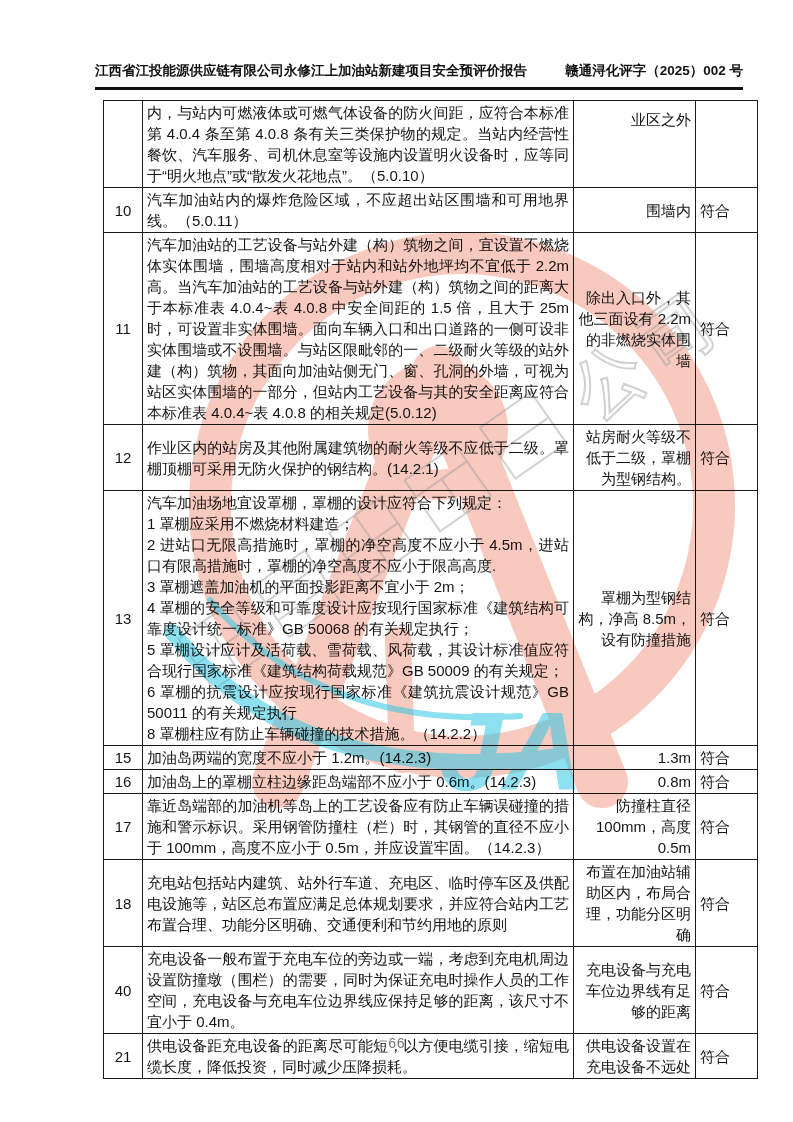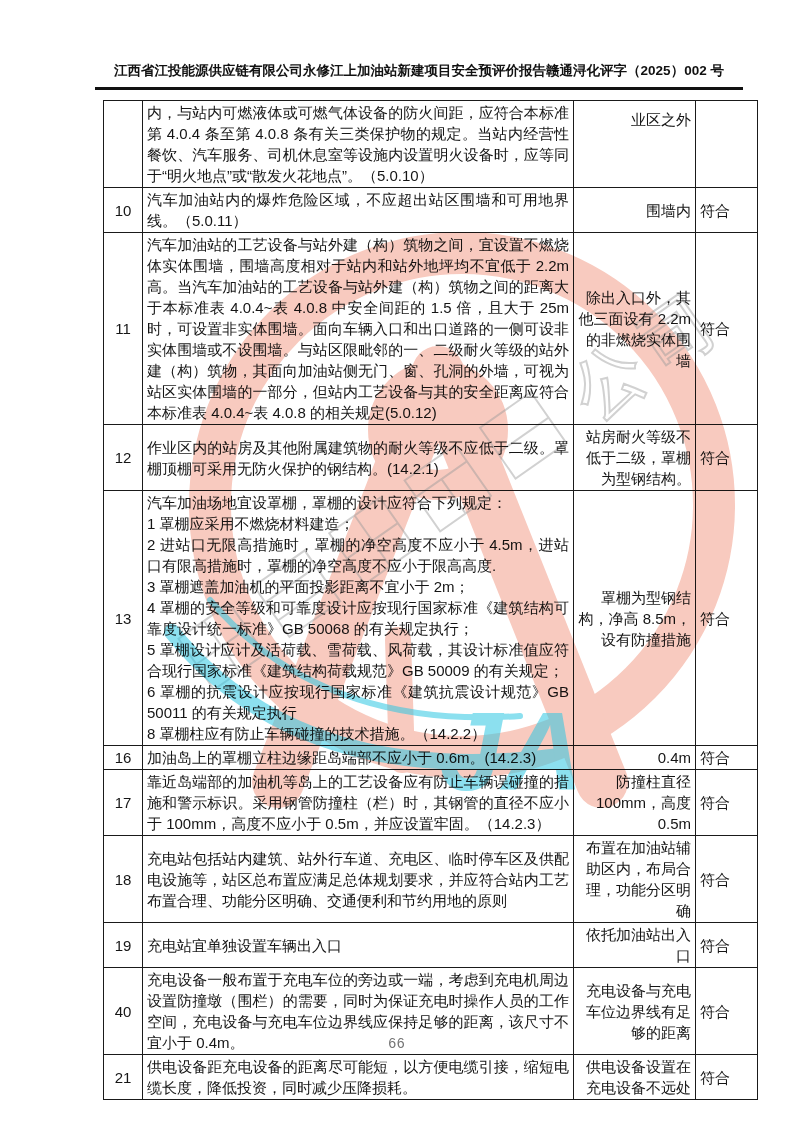--- a/index.html
+++ b/index.html
@@ -7,21 +7,21 @@
     position:relative;
     width:793px;height:1122px;
     background:#ffffff;
     overflow:hidden;
     font-family:"Liberation Sans","DejaVu Sans",sans-serif;
     color:#1a1a1a;
   }
   
   .header{
     position:absolute;left:95px;top:62px;width:648px;
-    display:flex;justify-content:center;align-items:flex-end;
+    display:flex;justify-content:space-between;align-items:flex-end;
     font-size:13.5px;font-weight:bold;color:#111;
     padding-bottom:7px;border-bottom:3px solid #111;
   }
   .header .h-left{max-width:485px;}
   .header .h-right{white-space:nowrap;}
   
   table.compliance{
     position:absolute;left:103px;top:100px;width:639px;
     border-collapse:collapse;table-layout:fixed;
     font-size:15px;color:#151515;
@@ -92,41 +92,41 @@
 2 进站口无限高措施时，罩棚的净空高度不应小于 4.5m，进站口有限高措施时，罩棚的净空高度不应小于限高高度.
 3 罩棚遮盖加油机的平面投影距离不宜小于 2m；
 4 罩棚的安全等级和可靠度设计应按现行国家标准《建筑结构可靠度设计统一标准》GB 50068 的有关规定执行；
 5 罩棚设计应计及活荷载、雪荷载、风荷载，其设计标准值应符合现行国家标准《建筑结构荷载规范》GB 50009 的有关规定；
 6 罩棚的抗震设计应按现行国家标准《建筑抗震设计规范》GB 50011 的有关规定执行
 8 罩棚柱应有防止车辆碰撞的技术措施。（14.2.2）</td>
       <td class="c-result">罩棚为型钢结构，净高 8.5m，设有防撞措施</td>
       <td class="c-concl">符合</td>
     </tr>
         <tr>
+      <td class="c-no">15</td>
+      <td class="c-content">加油岛两端的宽度不应小于 1.2m。(14.2.3)</td>
+      <td class="c-result">1.3m</td>
+      <td class="c-concl">符合</td>
+    </tr>
+        <tr>
       <td class="c-no">16</td>
       <td class="c-content">加油岛上的罩棚立柱边缘距岛端部不应小于 0.6m。(14.2.3)</td>
-      <td class="c-result">0.4m</td>
+      <td class="c-result">0.8m</td>
       <td class="c-concl">符合</td>
     </tr>
         <tr>
       <td class="c-no">17</td>
       <td class="c-content">靠近岛端部的加油机等岛上的工艺设备应有防止车辆误碰撞的措施和警示标识。采用钢管防撞柱（栏）时，其钢管的直径不应小于 100mm，高度不应小于 0.5m，并应设置牢固。（14.2.3）</td>
       <td class="c-result">防撞柱直径 100mm，高度 0.5m</td>
       <td class="c-concl">符合</td>
     </tr>
         <tr>
       <td class="c-no">18</td>
       <td class="c-content">充电站包括站内建筑、站外行车道、充电区、临时停车区及供配电设施等，站区总布置应满足总体规划要求，并应符合站内工艺布置合理、功能分区明确、交通便利和节约用地的原则</td>
       <td class="c-result">布置在加油站辅助区内，布局合理，功能分区明确</td>
-      <td class="c-concl">符合</td>
-    </tr>
-        <tr>
-      <td class="c-no">19</td>
-      <td class="c-content">充电站宜单独设置车辆出入口</td>
-      <td class="c-result">依托加油站出入口</td>
       <td class="c-concl">符合</td>
     </tr>
         <tr>
       <td class="c-no">40</td>
       <td class="c-content">充电设备一般布置于充电车位的旁边或一端，考虑到充电机周边设置防撞墩（围栏）的需要，同时为保证充电时操作人员的工作空间，充电设备与充电车位边界线应保持足够的距离，该尺寸不宜小于 0.4m。</td>
       <td class="c-result">充电设备与充电车位边界线有足够的距离</td>
       <td class="c-concl">符合</td>
     </tr>
         <tr>
       <td class="c-no">21</td>

